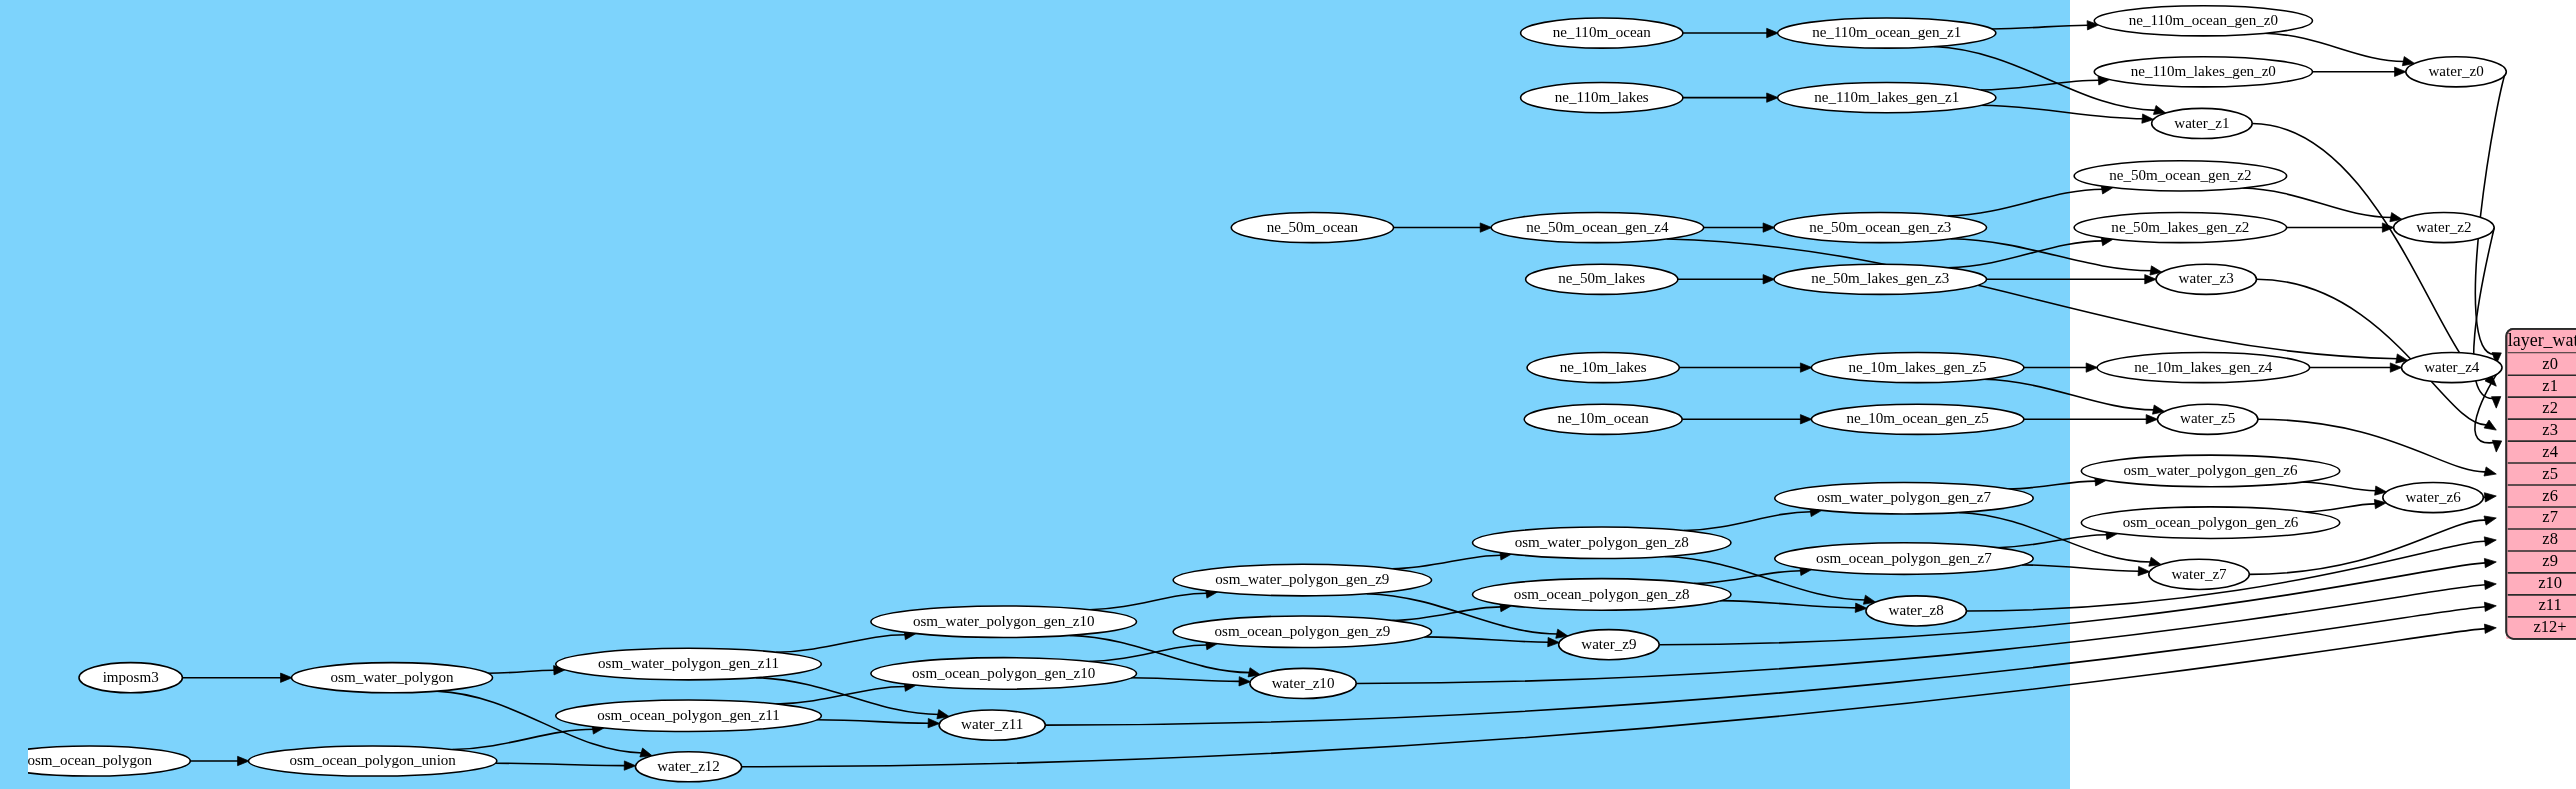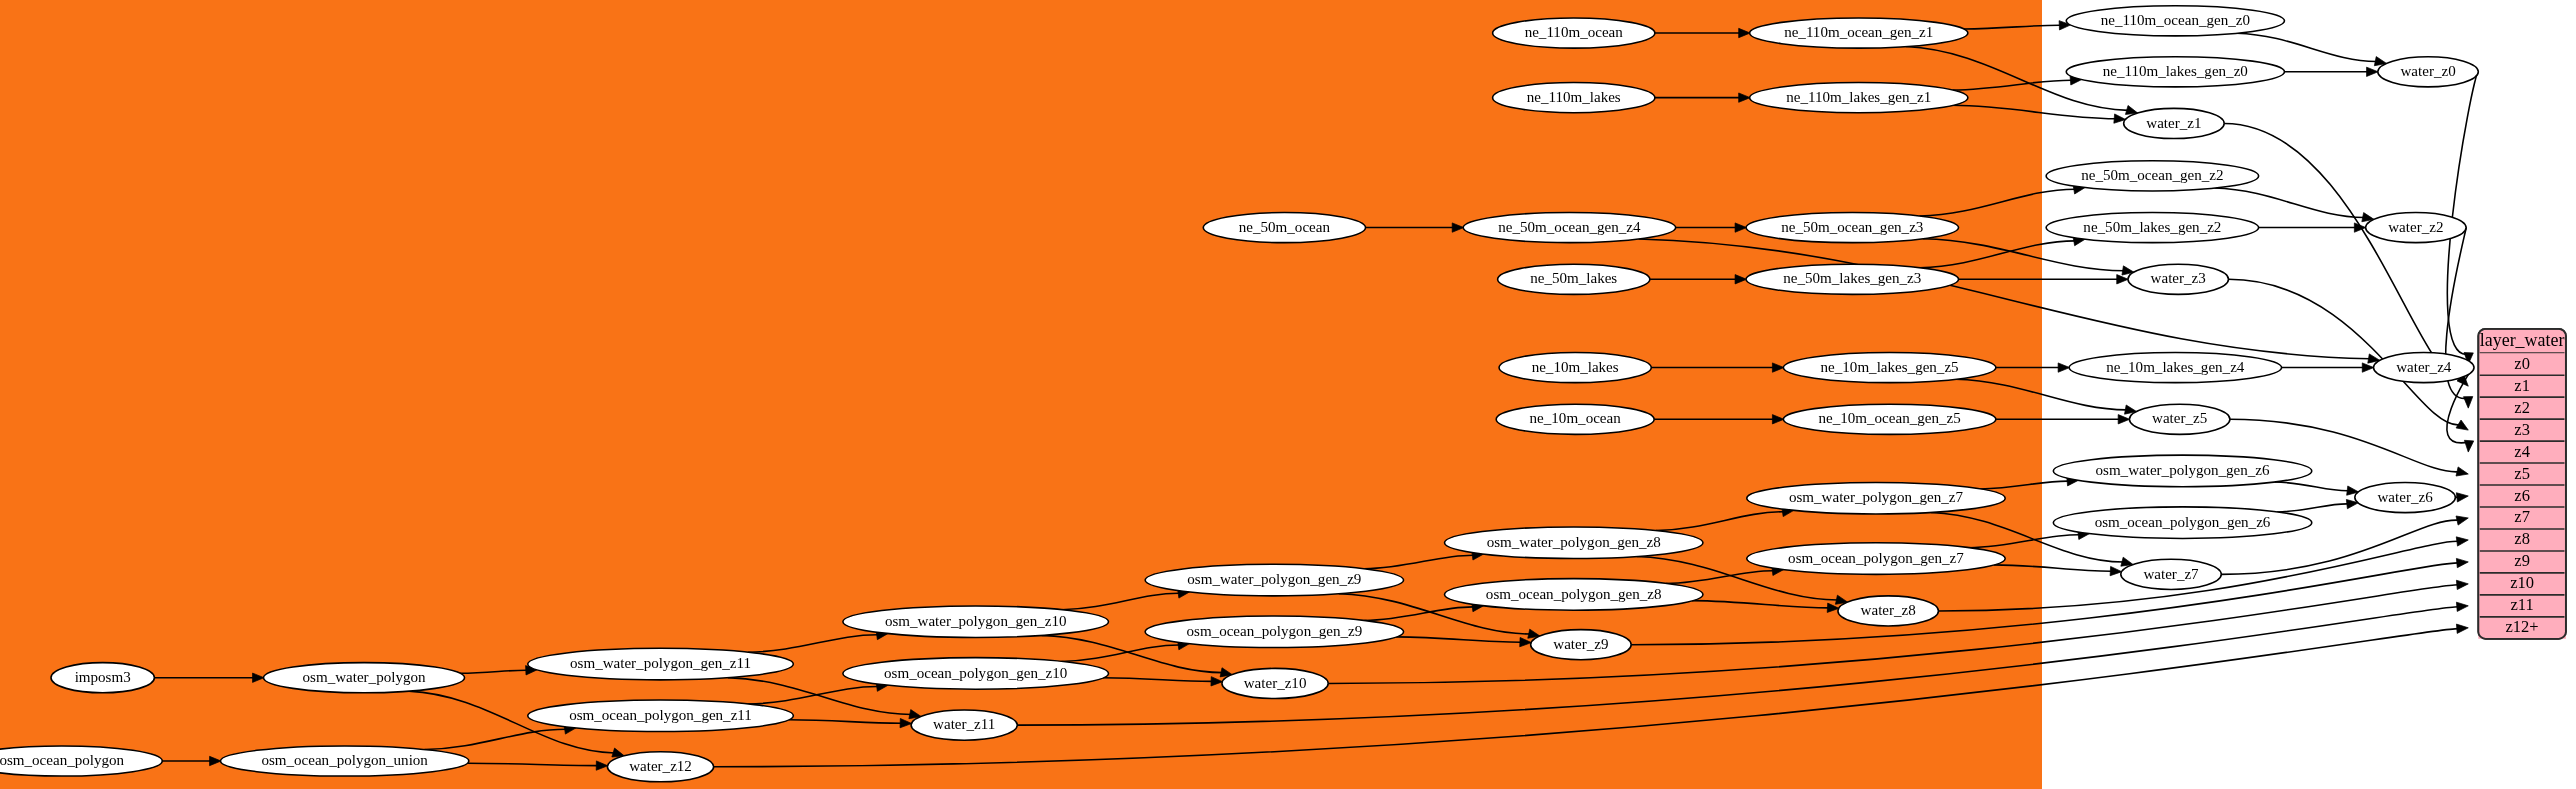--- a/index.html
+++ b/index.html
@@ -1,17 +1,17 @@
 <!DOCTYPE html>
 <html style="font-size:11.5px"><head>
 <meta charset="utf-8">
 <style>
   html,body{margin:0;padding:0;background:#ffffff;}
-  #stage{position:relative;width:2042px;height:789px;background:#f97316;
-         font-family:"Liberation Serif","DejaVu Serif",serif;}
+  #stage{position:relative;width:2042px;height:789px;background:#7dd3fc;
+         font-family:"Liberation Serif","DejaVu Serif",serif;padding-left:28px;}
   svg{display:block;}
   .node-ell{fill:#ffffff;stroke:#000000;stroke-width:2.2;}
   .node-lbl{font-family:"Liberation Serif","DejaVu Serif",serif;
             font-size:21px;fill:#000;text-anchor:middle;dominant-baseline:middle;}
   .edge{fill:none;stroke:#000000;stroke-width:2.2;}
   .arrow{fill:#000000;stroke:#000000;stroke-width:1;}
   .tbl-lbl{font-family:"Liberation Serif","DejaVu Serif",serif;
            font-size:23px;fill:#000;text-anchor:middle;dominant-baseline:middle;}
   .tbl-hdr{font-size:25px;}
 </style>

